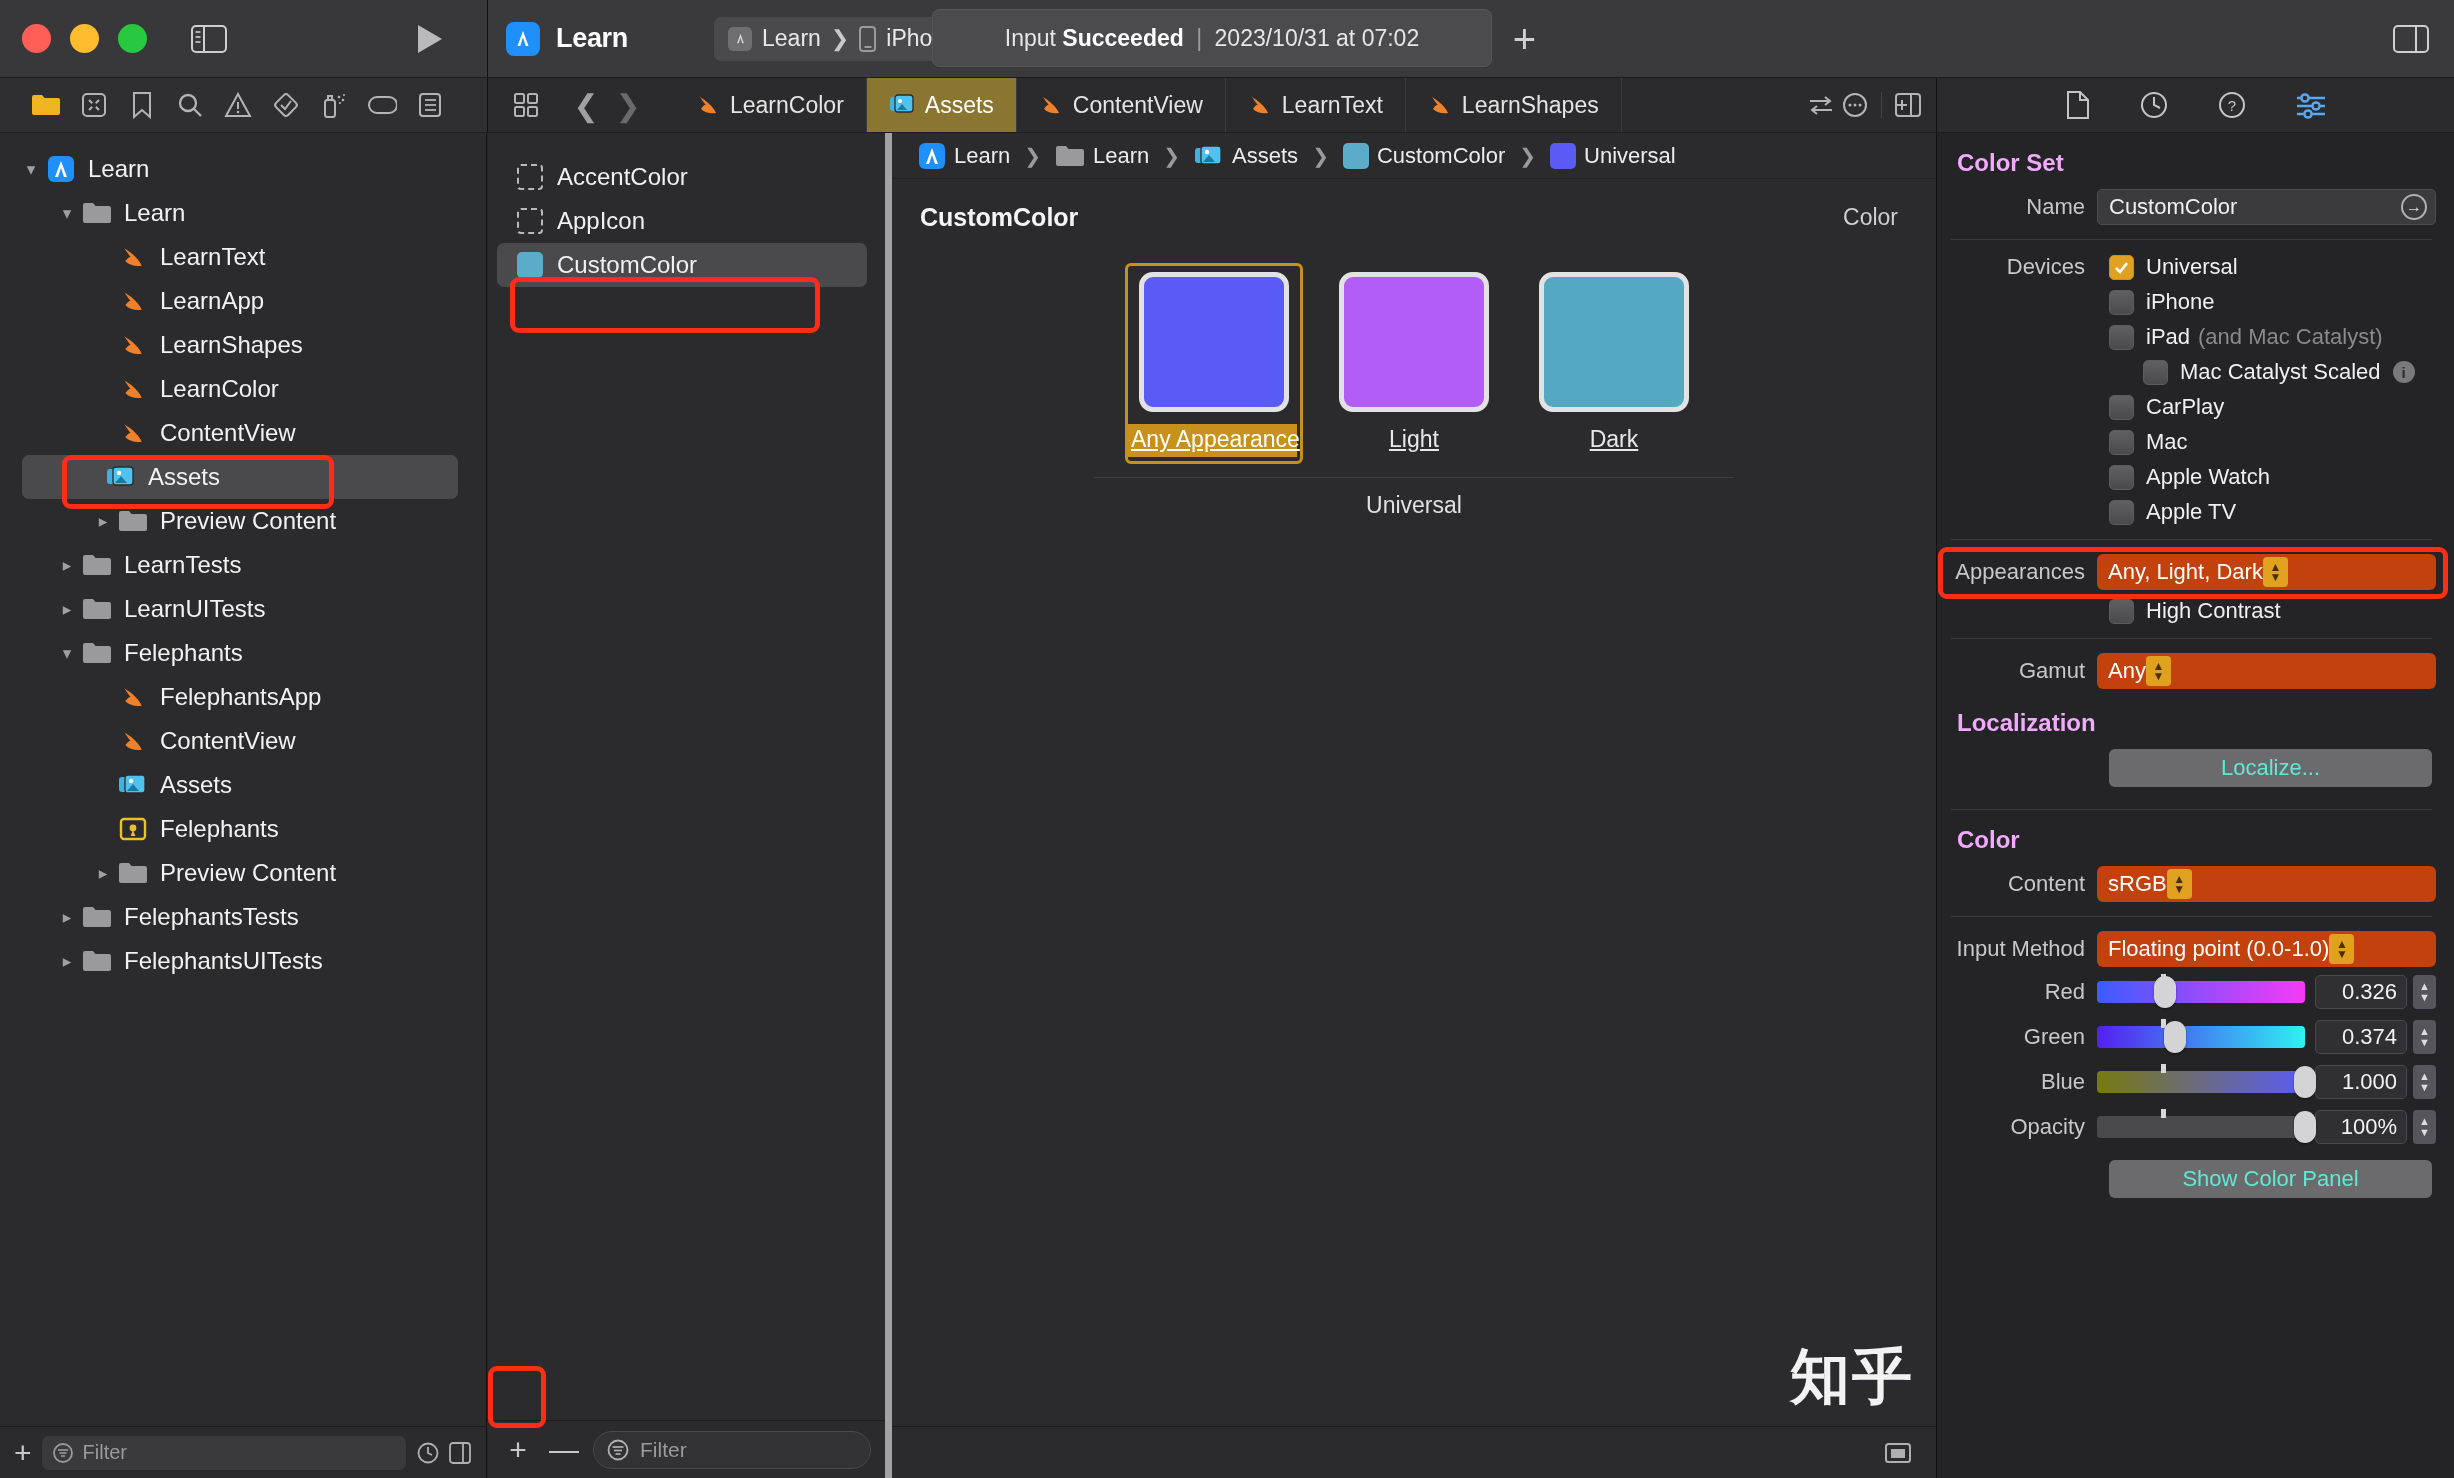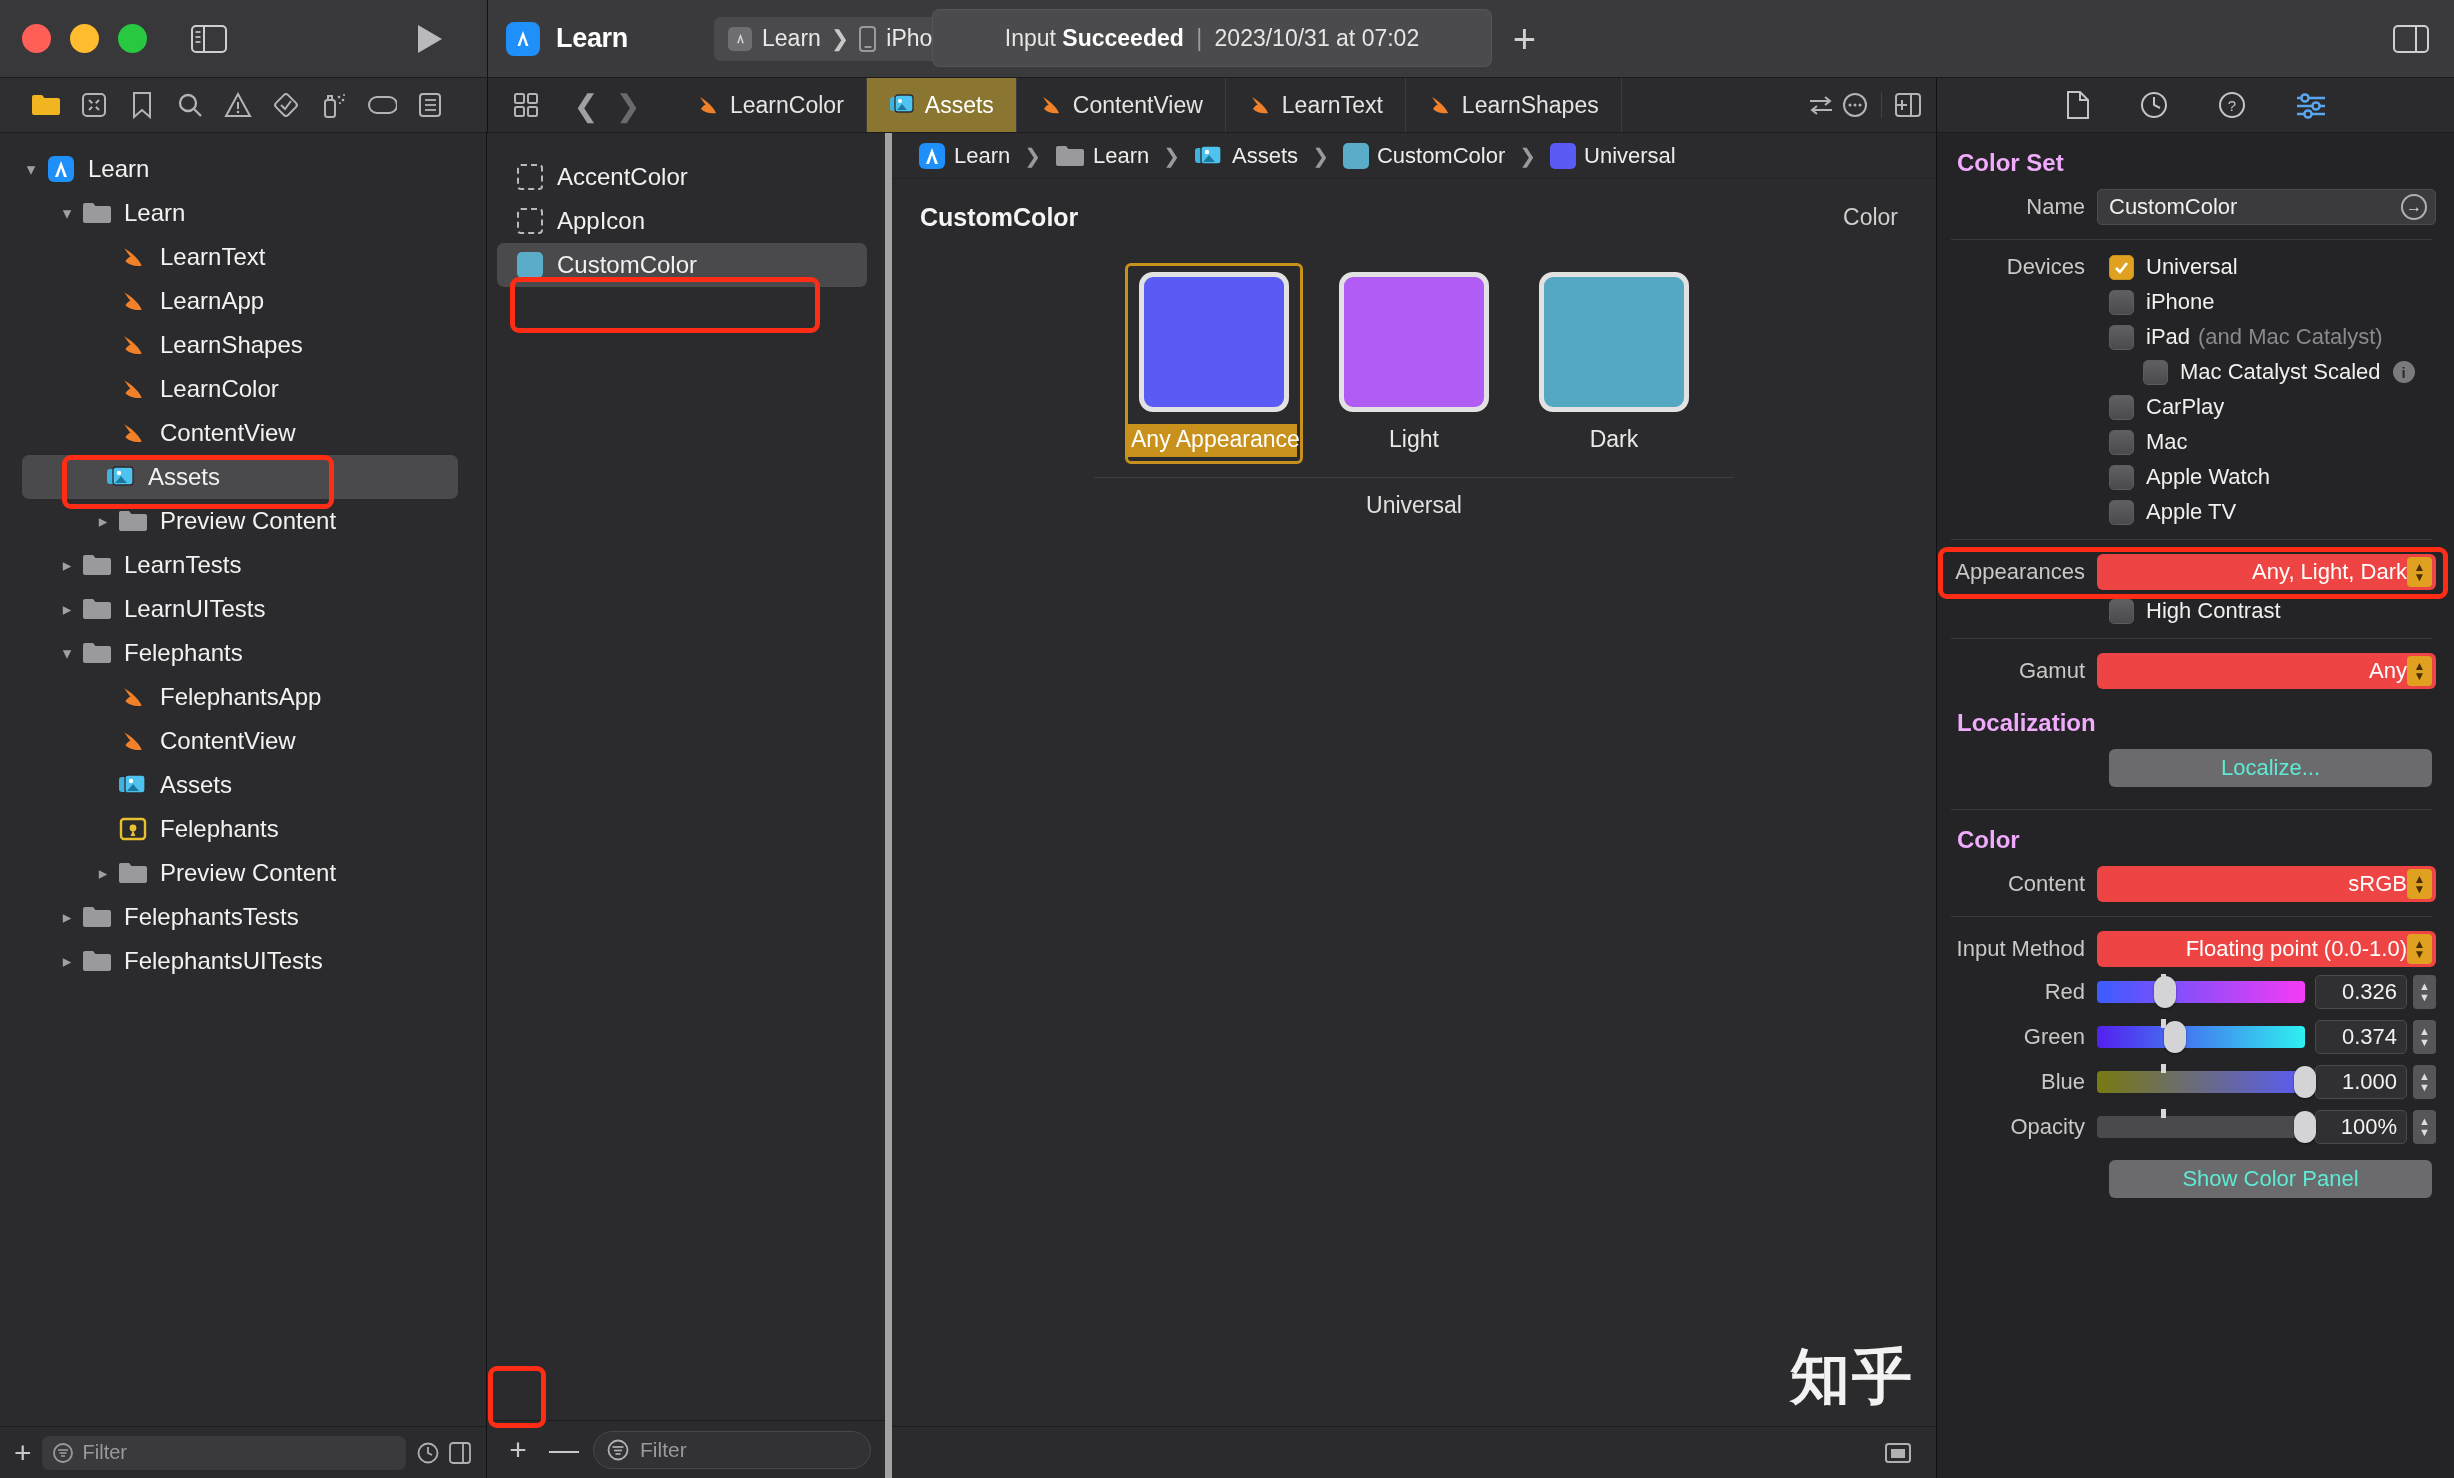--- a/index.html
+++ b/index.html
@@ -286,20 +286,21 @@
   .swatch-box {
     width: 150px; height: 140px;
     border: 5px solid #e2e2e2;
     border-radius: 14px;
     box-sizing: border-box;
   }
   .swatch-label {
     margin-top: 12px; color: #e8e8e8; font-size: 23px;
     padding: 2px 6px;
     white-space: nowrap;
+    text-decoration: underline;
   }
   .swatch-cell.selected .swatch-label {
     background: #c8911c; color: #fff;
     width: calc(100% + 12px);
     text-align: center;
     margin-left: -6px; margin-bottom: -6px;
     padding-bottom: 4px;
   }
   .universal-band {
     margin: 16px auto 0;
@@ -336,23 +337,23 @@
     flex: 1; height: 36px;
     background: #3b3b3d;
     border: 1px solid #4d4d4f;
     border-radius: 5px;
     display: flex; align-items: center; justify-content: space-between;
     padding: 0 8px 0 11px;
     color: #f0f0f0; font-size: 22px;
   }
   .insp-popup {
     flex: 1; height: 36px;
-    background: #ef4444;
+    background: #c2410c;
     border-radius: 6px;
-    display: flex; align-items: center; justify-content: flex-end;
+    display: flex; align-items: center; justify-content: flex-start;
     padding: 0 4px 0 11px;
     color: #fff; font-size: 22px;
   }
   .stepper {
     width: 25px; height: 30px; border-radius: 4px;
     background: #e0a020;
     display: flex; flex-direction: column; align-items: center; justify-content: center;
     color: #4a3000; font-size: 12px; line-height: 10px; flex:0 0 25px;
   }
   .goto-circle {

